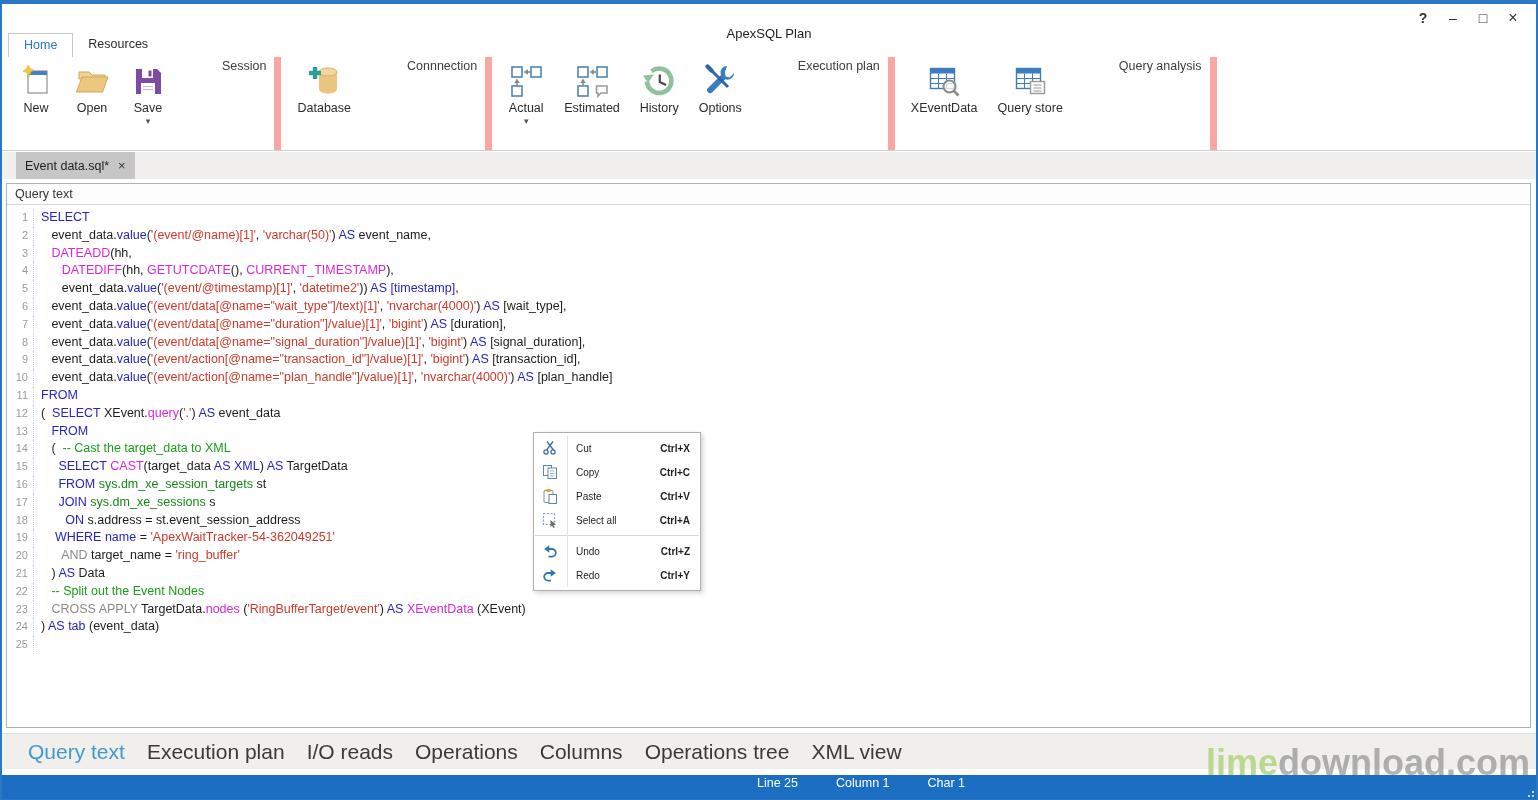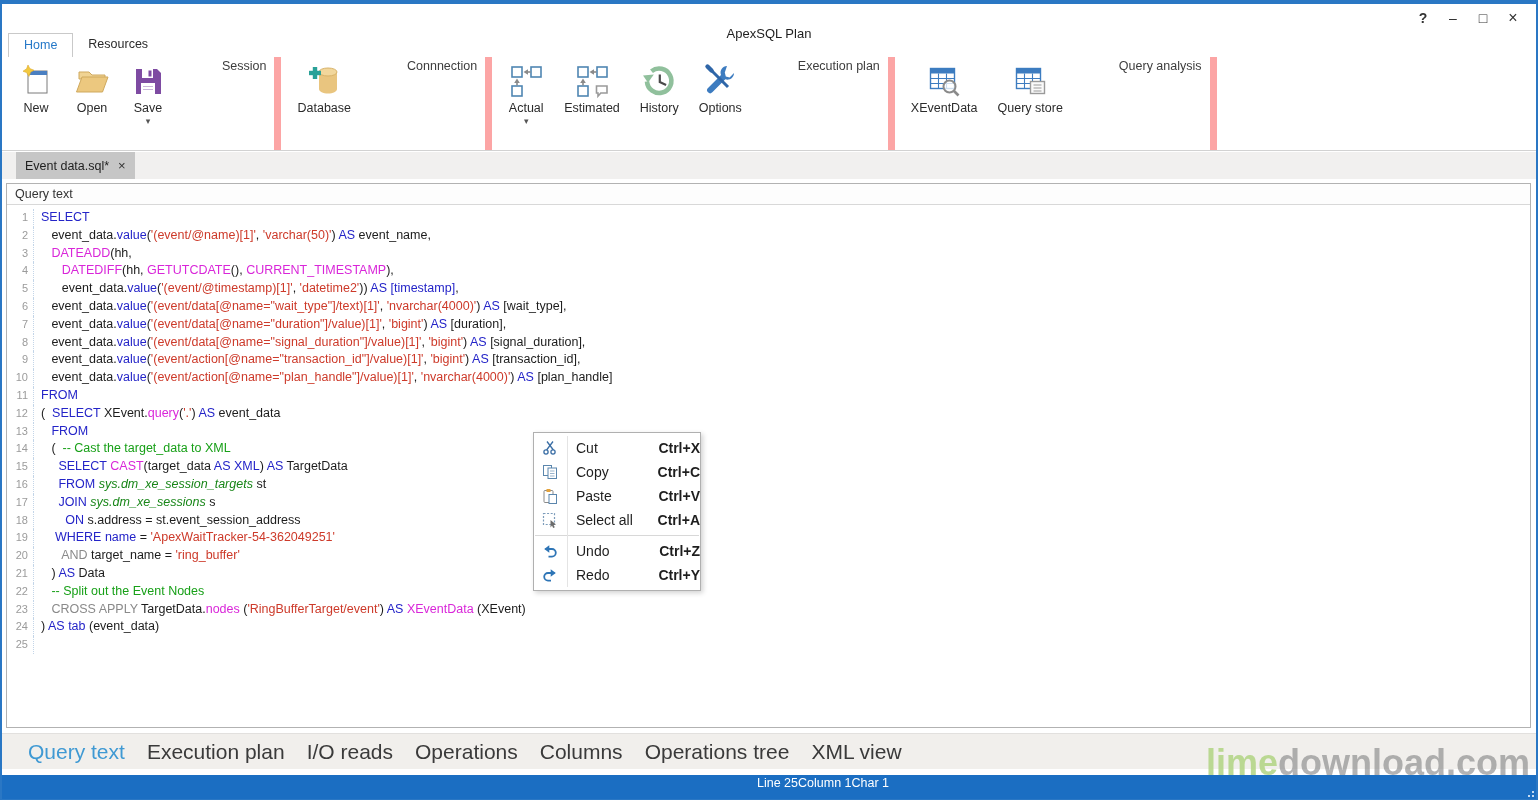--- a/index.html
+++ b/index.html
@@ -37,43 +37,43 @@
   .doc-tab { display:inline-flex; align-items:center; gap:9px; background:#c6c6c6; padding:0 9px; font-size:12.5px; color:#1e1e1e; margin-left:14px; }
   .doc-tab .x { font-size:13px; color:#333; }
 
   
   .editor-panel { position:absolute; top:183px; left:6px; right:7px; height:545px; background:#fff; border:1px solid #b2b2b2; }
   .editor-title { height:21px; line-height:21px; padding-left:8px; font-size:12.5px; color:#333; border-bottom:1px solid #d8d8d8; background:#fdfdfd; }
   .code { padding-top:4px; font-size:12.5px; }
   .code-line { display:flex; height:17.8px; line-height:17.8px; white-space:pre; }
   .ln { width:27px; text-align:right; padding-right:5px; color:#9b9b9b; font-size:11px; border-right:1px dotted #c3d5e8; margin-right:7px; flex:none; }
   .tk-k { color:#2424c8; } .tk-s { color:#cd3a2a; } .tk-f { color:#d926d9; }
-  .tk-c { color:#18a018; } .tk-t { color:#188618;font-style:italic; } .tk-g { color:#8a8a8a; } .tk-p { color:#1c1c1c; }
+  .tk-c { color:#18a018; } .tk-t { color:#188618; } .tk-g { color:#8a8a8a; } .tk-p { color:#1c1c1c; }
 
   
   .menu { position:absolute; left:533px; top:432px; width:168px; background:#fff; border:1px solid #b0b0b0; box-shadow:2px 2px 5px rgba(0,0,0,.18); padding:3px 0; z-index:6; }
   .menu::before { content:""; position:absolute; left:33px; top:3px; bottom:3px; width:1px; background:#e4e4e4; }
-  .menu-item { display:flex; align-items:center; height:24px; position:relative; padding-left:42px; font-size:14px; color:#1e1e1e; }
+  .menu-item { display:flex; align-items:center; height:24px; position:relative; padding-left:42px; padding-right:10px; font-size:10px; color:#1e1e1e; }
   .menu-item .micon { position:absolute; left:8px; top:4px; width:16px; height:16px; }
   .menu-item .micon svg { width:100%; height:100%; }
   .menu-item .msc { margin-left:auto;font-weight:bold; }
   .menu-sep { height:1px; background:#d8d8d8; margin:3px 1px; }
 
   
   .bottom-tabs { position:absolute; top:733px; left:2px; right:2px; height:36px; background:#f1efec; border-top:1px solid #e2e0de; display:flex; align-items:center; padding-left:26px; gap:22px; }
   .btab { font-size:21px; font-weight:300; color:#3a3a3a; white-space:nowrap; }
   .btab.active { color:#3f99d3; }
 
   
   .statusbar { position:absolute; top:775px; left:0; right:0; bottom:1px; background:#1b6ec2; color:#fff; font-size:12.5px; }
   .sb-left { position:absolute; left:28px; top:0; bottom:0; display:flex; align-items:center; gap:8px;margin-top:32px; }
   .sb-ic { width:13px; height:16px; display:inline-block; }
   .sb-ic svg { width:100%; height:100%; }
   .sb-db { margin-left:48px; }
-  .sb-mid { position:absolute; left:757px; top:0; bottom:8px; display:flex; align-items:center; }
+  .sb-mid { position:absolute; left:757px; top:0; bottom:8px; display:flex; align-items:center; gap:38px; }
   .grip { position:absolute; right:4px; bottom:2px; width:10px; height:10px; }
   .grip i { position:absolute; width:2px; height:2px; background:rgba(255,255,255,.75); }
 
   
   .watermark { position:absolute; left:1206px; top:742px; font-size:36px; font-weight:bold; letter-spacing:0; z-index:9; white-space:nowrap; }
   .wm-a { color:rgba(176,212,130,.85); }
   .wm-b { color:rgba(128,128,130,.6); }
 </style>
 </head>
 <body>

